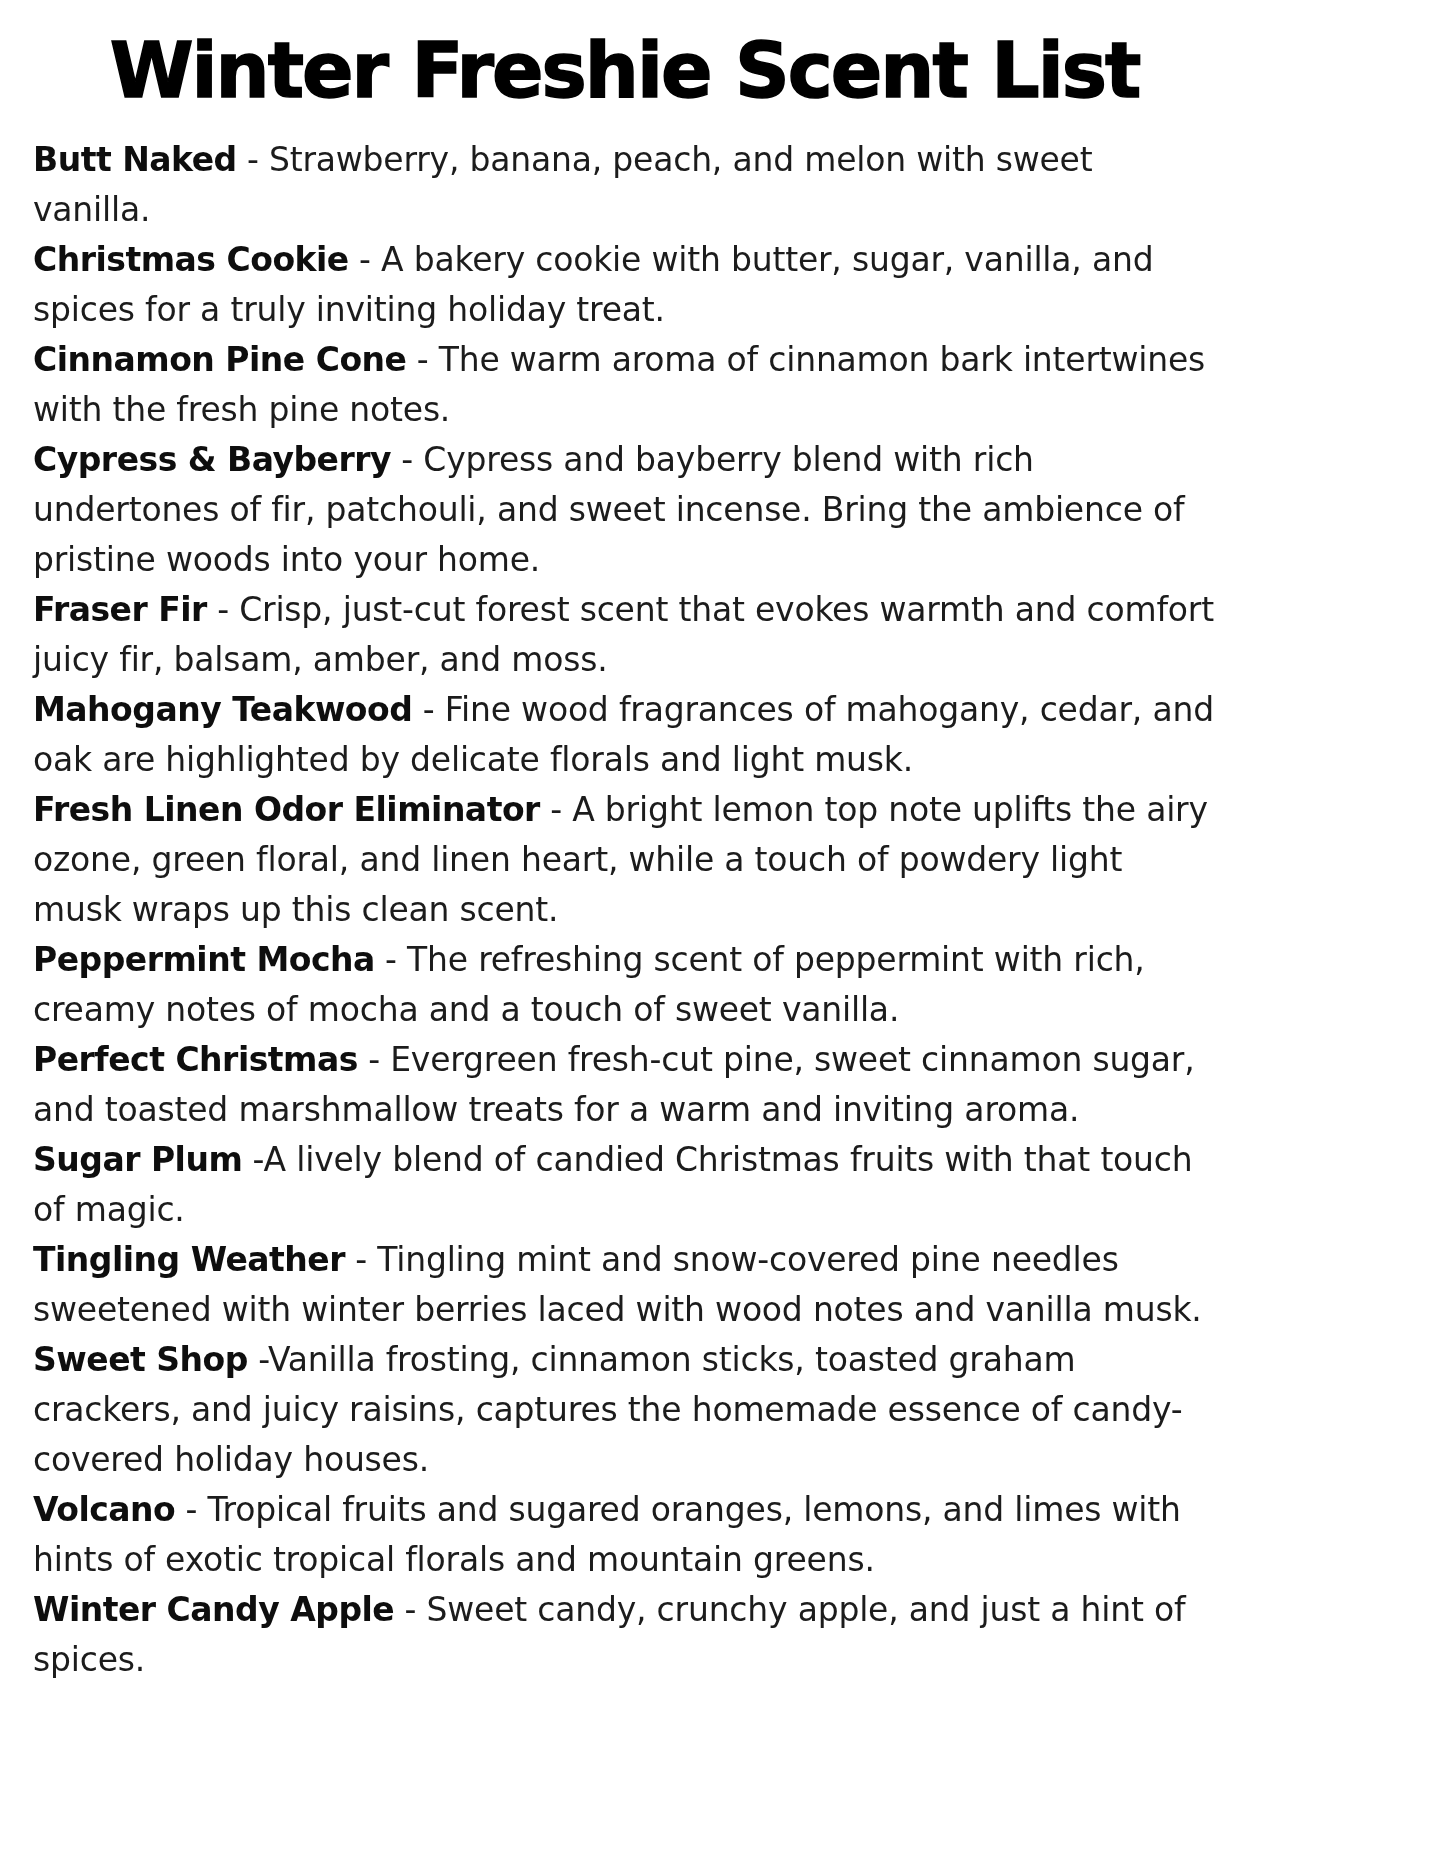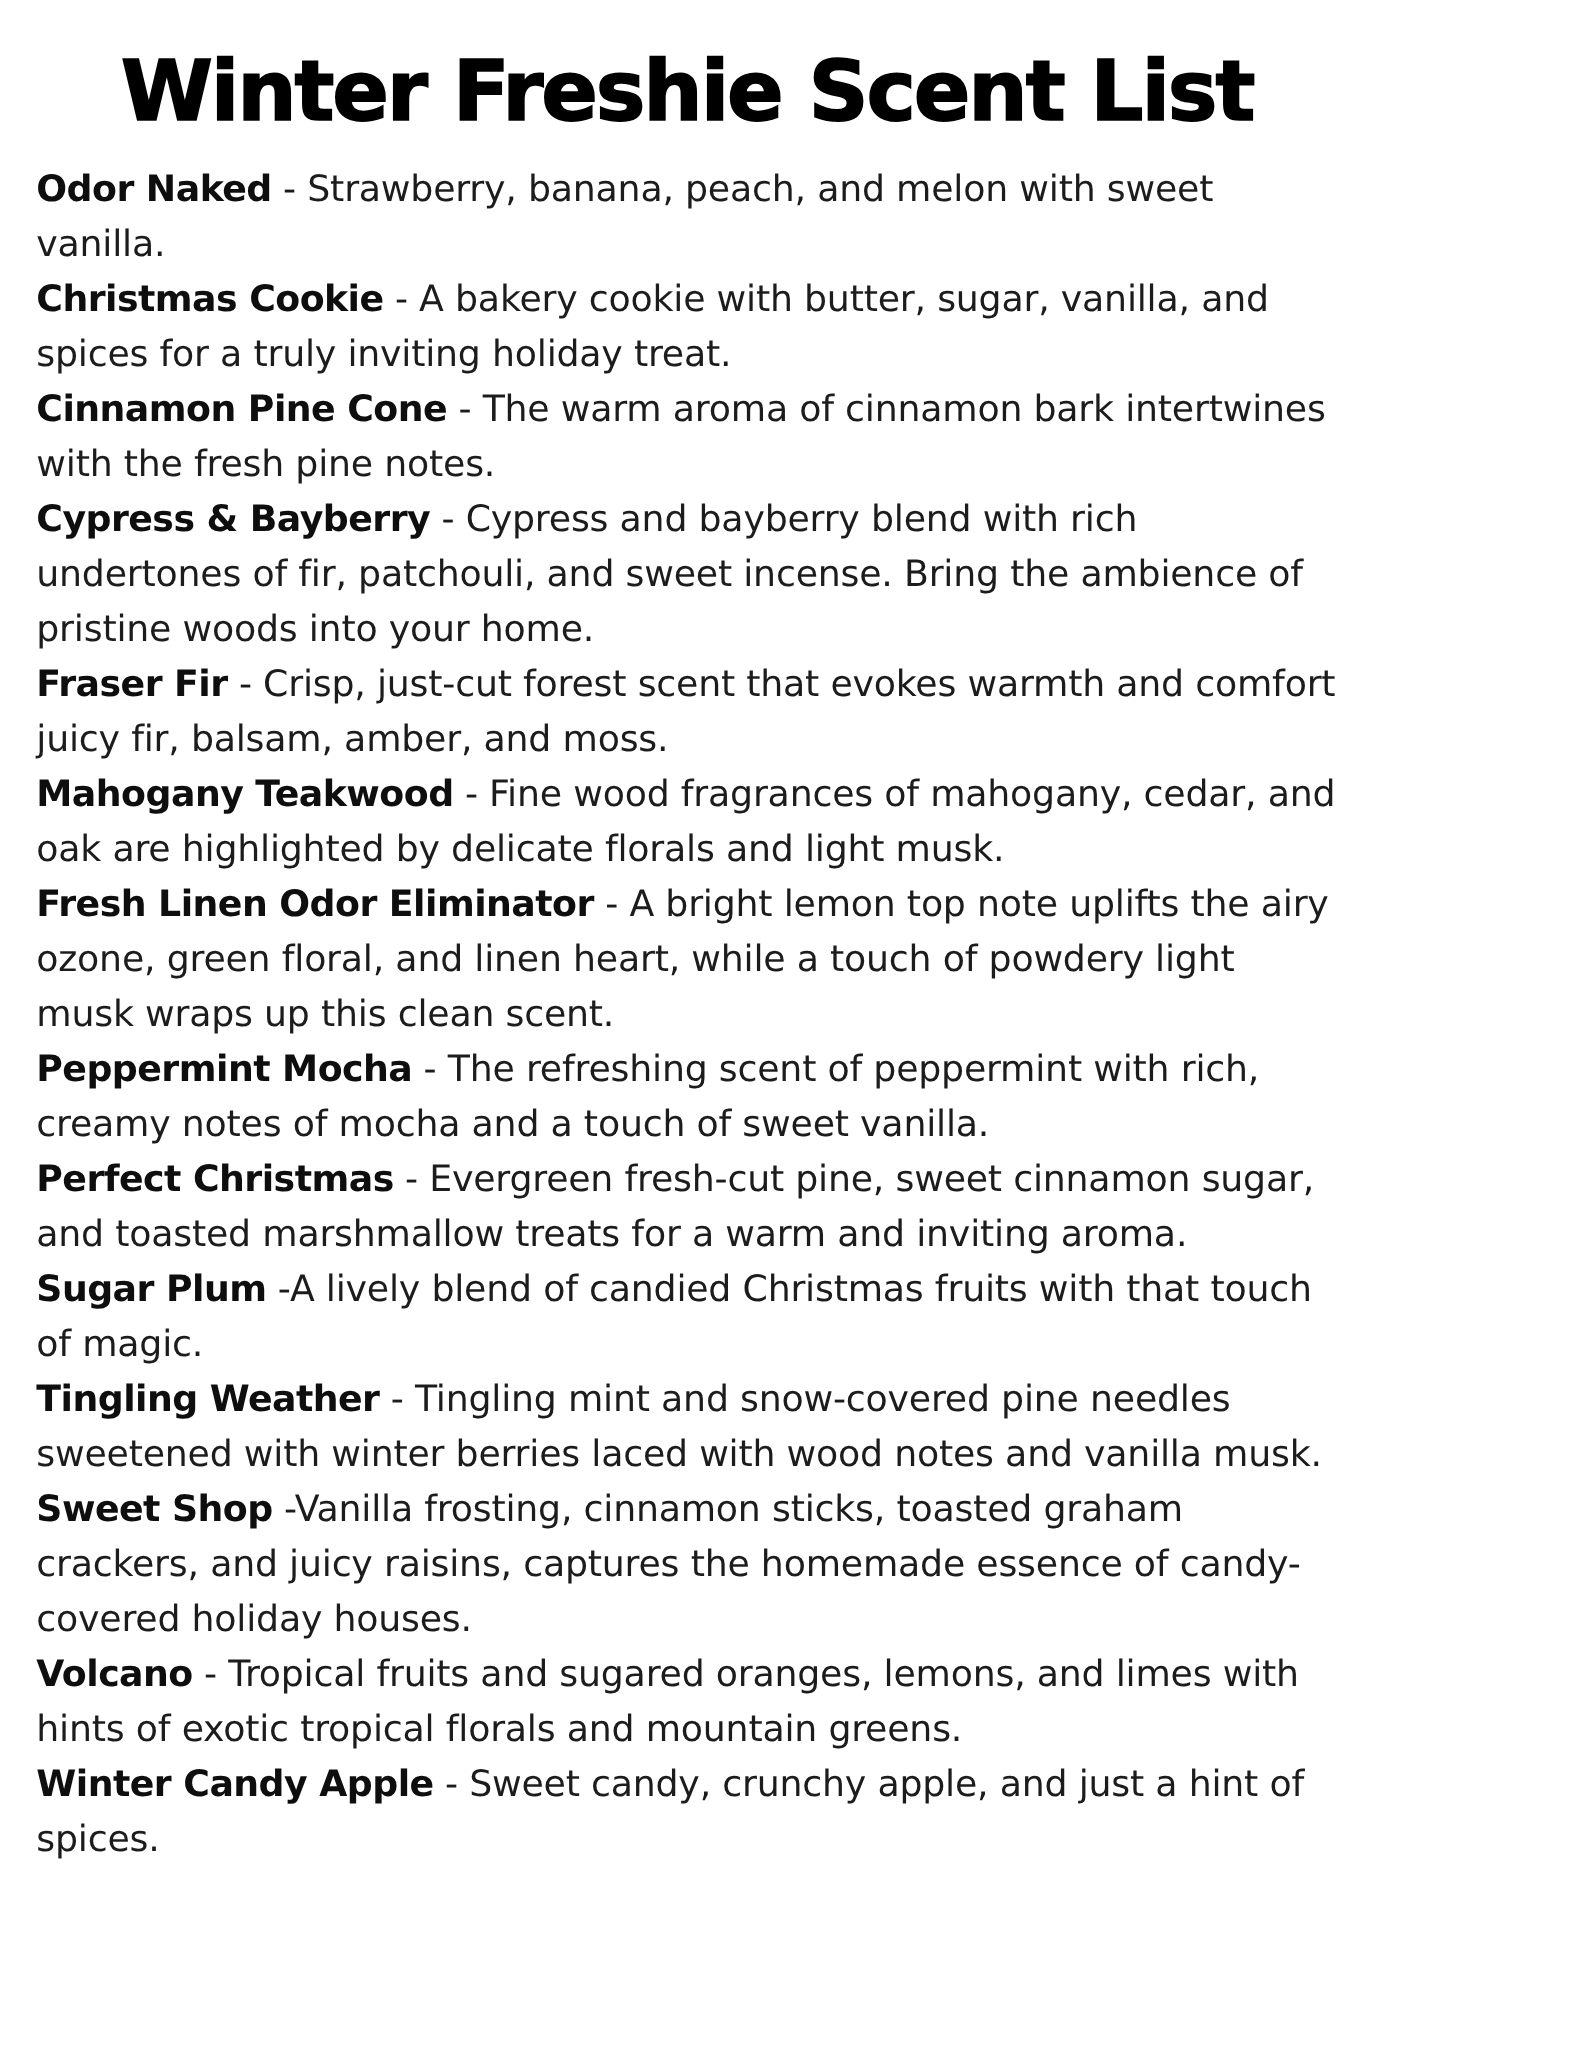--- a/index.html
+++ b/index.html
@@ -5,21 +5,21 @@
   html, body {
     margin: 0;
     padding: 0;
     background: #ffffff;
   }
   .page {
     width: 1256px;
     min-height: 1871px;
     box-sizing: border-box;
     background: #ffffff;
-    padding: 34px 40px 40px 33px;
+    padding: 22px 40px 40px 33px;
     font-family: "DejaVu Sans", sans-serif;
   }
   .title {
     margin: 0 0 14px 0;
     text-align: center;
     font-size: 76px;
     line-height: 1.3;
     font-weight: 800;
     letter-spacing: -2px;
     color: #000000;
@@ -42,21 +42,21 @@
     letter-spacing: -0.5px;
   }
 </style>
 </head>
 <body>
 
 <div class="page">
   <h1 class="title">Winter Freshie Scent List</h1>
 
   <div class="scent-list">
-    <p class="scent"><span class="scent-name">Odor Naked</span><span> - </span><span>Strawberry, banana, peach, and melon with sweet vanilla.</span></p>
+    <p class="scent"><span class="scent-name">Butt Naked</span><span> - </span><span>Strawberry, banana, peach, and melon with sweet vanilla.</span></p>
     <p class="scent"><span class="scent-name">Christmas Cookie</span><span> - </span><span>A bakery cookie with butter, sugar, vanilla, and spices for a truly inviting holiday treat.</span></p>
     <p class="scent"><span class="scent-name">Cinnamon Pine Cone</span><span> - </span><span>The warm aroma of cinnamon bark intertwines with the fresh pine notes.</span></p>
     <p class="scent"><span class="scent-name">Cypress &amp; Bayberry</span><span> - </span><span>Cypress and bayberry blend with rich undertones of fir, patchouli, and sweet incense. Bring the ambience of pristine woods into your home.</span></p>
     <p class="scent"><span class="scent-name">Fraser Fir</span><span> - </span><span>Crisp, just-cut forest scent that evokes warmth and comfort juicy fir, balsam, amber, and moss.</span></p>
     <p class="scent"><span class="scent-name">Mahogany Teakwood</span><span> - </span><span>Fine wood fragrances of mahogany, cedar, and oak are highlighted by delicate florals and light musk.</span></p>
     <p class="scent"><span class="scent-name">Fresh Linen Odor Eliminator</span><span> - </span><span>A bright lemon top note uplifts the airy ozone, green floral, and linen heart, while a touch of powdery light musk wraps up this clean scent.</span></p>
     <p class="scent"><span class="scent-name">Peppermint Mocha</span><span> - </span><span>The refreshing scent of peppermint with rich, creamy notes of mocha and a touch of sweet vanilla.</span></p>
     <p class="scent"><span class="scent-name">Perfect Christmas</span><span> - </span><span>Evergreen fresh-cut pine, sweet cinnamon sugar, and toasted marshmallow treats for a warm and inviting aroma.</span></p>
     <p class="scent"><span class="scent-name">Sugar Plum</span><span> -</span><span>A lively blend of candied Christmas fruits with that touch of magic.</span></p>
     <p class="scent"><span class="scent-name">Tingling Weather</span><span> - </span><span>Tingling mint and snow-covered pine needles sweetened with winter berries laced with wood notes and vanilla musk.</span></p>

